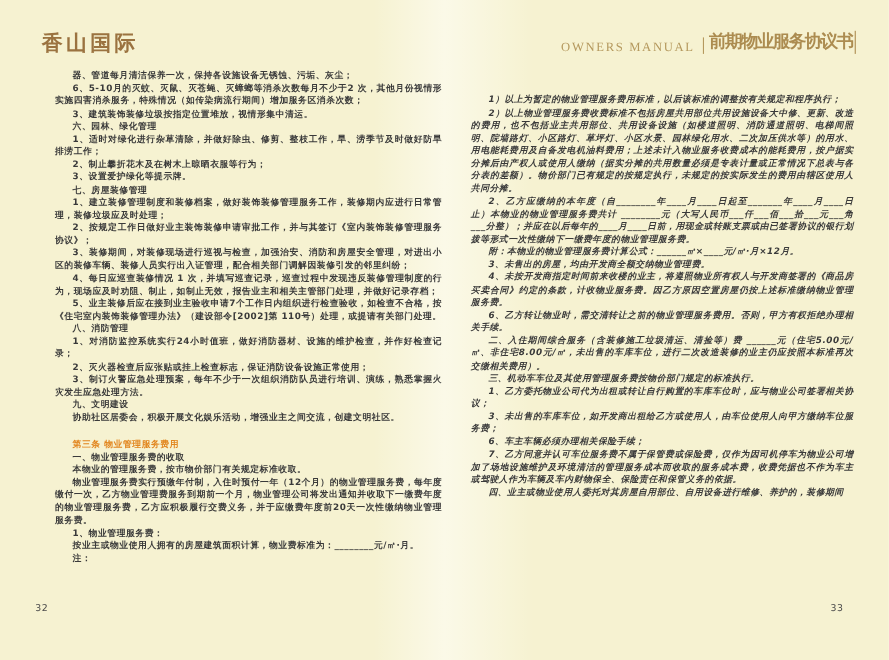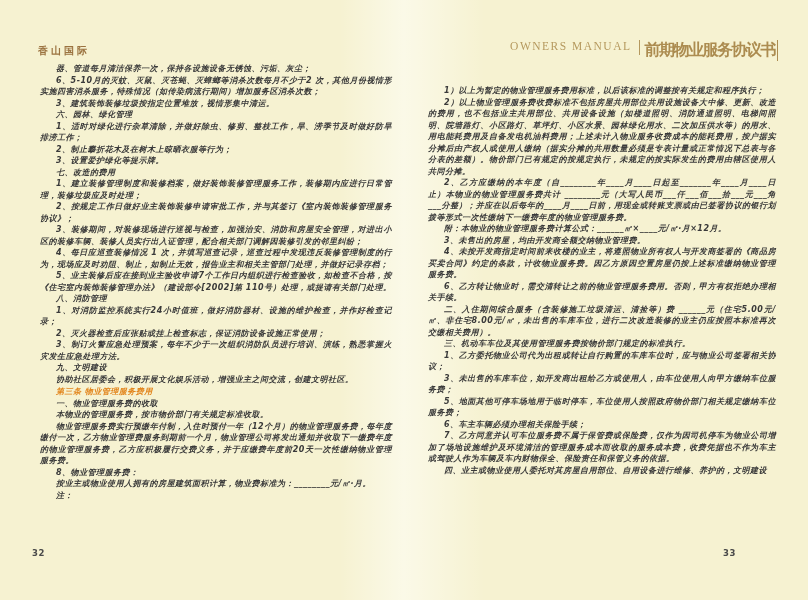--- a/index.html
+++ b/index.html
@@ -8,28 +8,28 @@
     width:808px;height:600px;
     background:#f6f2d1;
     background-image:linear-gradient(90deg,
       rgba(255,255,252,0) 42%,
       rgba(255,255,250,0.55) 50%,
       rgba(255,255,252,0) 60%);
     font-family:"DejaVu Sans","Liberation Sans",sans-serif;
     overflow:hidden;
   }
   .logo{
-    position:absolute;left:38px;top:44px;
-    font-size:10px;font-weight:bold;color:#9b7340;
+    position:absolute;left:38px;top:26px;
+    font-size:19px;font-weight:bold;color:#9b7340;
     letter-spacing:3px;
     font-family:Liberation Serif, serif;
   }
   .header-right{
     position:absolute;right:30px;top:28px;
-    display:flex;align-items:flex-start;margin-top:12px;
+    display:flex;align-items:flex-end;
   }
   .manual-title{
     font-family:"Liberation Serif","DejaVu Serif",serif;
     font-size:11.5px;color:#b5995e;letter-spacing:1.5px;
     white-space:nowrap;
   }
   .header-divider{
     width:1px;height:15px;background:#b5995e;
     margin:0 5px 0 7px;
   }
@@ -38,31 +38,31 @@
     letter-spacing:-1.5px;white-space:nowrap;
     border-right:1px solid #ac8c50;padding-right:2px;
   }
   .text-col{
     position:absolute;
     text-align:justify;
     color:#3a3a3a;
     font-weight:bold;
     font-size:8px;line-height:11.5px;letter-spacing:0.5px;
   }
-  .text-col.left-col{left:40px;top:63px;width:352px;font-style:italic;}
+  .text-col.left-col{left:50px;top:63px;width:352px;}
   .text-col.right-col{left:428px;top:85px;width:348px;font-style:italic;}
   .para{margin:0;text-indent:2em;}
-  .para.section{color:#e2861e;margin-top:1px;}
+  .para.section{color:#e2861e;margin-top:13px;}
   .pageno{
     position:absolute;top:548px;
-    font-size:8.5px;color:#4a4a4a;font-weight:bold;
+    font-size:8.5px;color:#4a4a4a;font-weight:normal;
     letter-spacing:0.5px;
   }
   .pageno.left-no{left:32px;}
-  .pageno.right-no{left:723px;}
+  .pageno.right-no{left:755px;}
 </style>
 </head>
 <body>
 
 <div class="spread">
 
   <div class="logo">香山国际</div>
 
   <div class="header-right">
     <span class="manual-title">OWNERS MANUAL</span>
@@ -71,55 +71,54 @@
   </div>
 
   <div class="text-col left-col">
       <p class="para body">器、管道每月清洁保养一次，保持各设施设备无锈蚀、污垢、灰尘；</p>
       <p class="para body">6、5-10月的灭蚊、灭鼠、灭苍蝇、灭蟑螂等消杀次数每月不少于2 次，其他月份视情形实施四害消杀服务，特殊情况（如传染病流行期间）增加服务区消杀次数；</p>
       <p class="para body">3、建筑装饰装修垃圾按指定位置堆放，视情形集中清运。</p>
       <p class="para body">六、园林、绿化管理</p>
       <p class="para body">1、适时对绿化进行杂草清除，并做好除虫、修剪、整枝工作，旱、涝季节及时做好防旱排涝工作；</p>
       <p class="para body">2、制止攀折花木及在树木上晾晒衣服等行为；</p>
       <p class="para body">3、设置爱护绿化等提示牌。</p>
-      <p class="para body">七、改造的费用</p>
+      <p class="para body">七、房屋装修管理</p>
       <p class="para body">1、建立装修管理制度和装修档案，做好装饰装修管理服务工作，装修期内应进行日常管理，装修垃圾应及时处理；</p>
       <p class="para body">2、按规定工作日做好业主装饰装修申请审批工作，并与其签订《室内装饰装修管理服务协议》；</p>
       <p class="para body">3、装修期间，对装修现场进行巡视与检查，加强治安、消防和房屋安全管理，对进出小区的装修车辆、装修人员实行出入证管理，配合相关部门调解因装修引发的邻里纠纷；</p>
       <p class="para body">4、每日应巡查装修情况 1 次，并填写巡查记录，巡查过程中发现违反装修管理制度的行为，现场应及时劝阻、制止，如制止无效，报告业主和相关主管部门处理，并做好记录存档；</p>
       <p class="para body">5、业主装修后应在接到业主验收申请7个工作日内组织进行检查验收，如检查不合格，按《住宅室内装饰装修管理办法》（建设部令[2002]第 110号）处理，或提请有关部门处理。</p>
       <p class="para body">八、消防管理</p>
       <p class="para body">1、对消防监控系统实行24小时值班，做好消防器材、设施的维护检查，并作好检查记录；</p>
       <p class="para body">2、灭火器检查后应张贴或挂上检查标志，保证消防设备设施正常使用；</p>
       <p class="para body">3、制订火警应急处理预案，每年不少于一次组织消防队员进行培训、演练，熟悉掌握火灾发生应急处理方法。</p>
       <p class="para body">九、文明建设</p>
       <p class="para body">协助社区居委会，积极开展文化娱乐活动，增强业主之间交流，创建文明社区。</p>
       <p class="para section">第三条 物业管理服务费用</p>
       <p class="para body">一、物业管理服务费的收取</p>
       <p class="para body">本物业的管理服务费，按市物价部门有关规定标准收取。</p>
       <p class="para body">物业管理服务费实行预缴年付制，入住时预付一年（12个月）的物业管理服务费，每年度缴付一次，乙方物业管理费服务到期前一个月，物业管理公司将发出通知并收取下一缴费年度的物业管理服务费，乙方应积极履行交费义务，并于应缴费年度前20天一次性缴纳物业管理服务费。</p>
-      <p class="para body">8、物业管理服务费：</p>
+      <p class="para body">1、物业管理服务费：</p>
       <p class="para body">按业主或物业使用人拥有的房屋建筑面积计算，物业费标准为：________元/㎡·月。</p>
       <p class="para body">注：</p>
     </div>
 
   <div class="text-col right-col">
       <p class="para body">1）以上为暂定的物业管理服务费用标准，以后该标准的调整按有关规定和程序执行；</p>
       <p class="para body">2）以上物业管理服务费收费标准不包括房屋共用部位共用设施设备大中修、更新、改造的费用，也不包括业主共用部位、共用设备设施（如楼道照明、消防通道照明、电梯间照明、院墙路灯、小区路灯、草坪灯、小区水景、园林绿化用水、二次加压供水等）的用水、用电能耗费用及自备发电机油料费用；上述未计入物业服务收费成本的能耗费用，按户据实分摊后由产权人或使用人缴纳（据实分摊的共用数量必须是专表计量或正常情况下总表与各分表的差额）。物价部门已有规定的按规定执行，未规定的按实际发生的费用由辖区使用人共同分摊。</p>
       <p class="para body">2、乙方应缴纳的本年度（自________年____月____日起至_______年____月____日止）本物业的物业管理服务费共计 ________元（大写人民币___仟___佰___拾___元___角___分整）；并应在以后每年的____月____日前，用现金或转账支票或由已签署协议的银行划拨等形式一次性缴纳下一缴费年度的物业管理服务费。</p>
       <p class="para body">附：本物业的物业管理服务费计算公式：______㎡×____元/㎡·月×12月。</p>
       <p class="para body">3、未售出的房屋，均由开发商全额交纳物业管理费。</p>
       <p class="para body">4、未按开发商指定时间前来收楼的业主，将遵照物业所有权人与开发商签署的《商品房买卖合同》约定的条款，计收物业服务费。因乙方原因空置房屋仍按上述标准缴纳物业管理服务费。</p>
       <p class="para body">6、乙方转让物业时，需交清转让之前的物业管理服务费用。否则，甲方有权拒绝办理相关手续。</p>
       <p class="para body">二、入住期间综合服务（含装修施工垃圾清运、清捡等）费 ______元（住宅5.00元/㎡、非住宅8.00元/㎡，未出售的车库车位，进行二次改造装修的业主仍应按照本标准再次交缴相关费用）。</p>
       <p class="para body">三、机动车车位及其使用管理服务费按物价部门规定的标准执行。</p>
       <p class="para body">1、乙方委托物业公司代为出租或转让自行购置的车库车位时，应与物业公司签署相关协议；</p>
       <p class="para body">3、未出售的车库车位，如开发商出租给乙方或使用人，由车位使用人向甲方缴纳车位服务费；</p>
-      <p class="para body">5、地面其他可停车场地用于临时停车，车位使用人按照政府物价部门相关规定缴纳车位服务费；</p>
       <p class="para body">6、车主车辆必须办理相关保险手续；</p>
       <p class="para body">7、乙方同意并认可车位服务费不属于保管费或保险费，仅作为因司机停车为物业公司增加了场地设施维护及环境清洁的管理服务成本而收取的服务成本费，收费凭据也不作为车主或驾驶人作为车辆及车内财物保全、保险责任和保管义务的依据。</p>
-      <p class="para body">四、业主或物业使用人委托对其房屋自用部位、自用设备进行维修、养护的，文明建设</p>
+      <p class="para body">四、业主或物业使用人委托对其房屋自用部位、自用设备进行维修、养护的，装修期间</p>
     </div>
 
   <div class="pageno left-no">32</div>
   <div class="pageno right-no">33</div>
 
 </div>
 
 </body></html>

